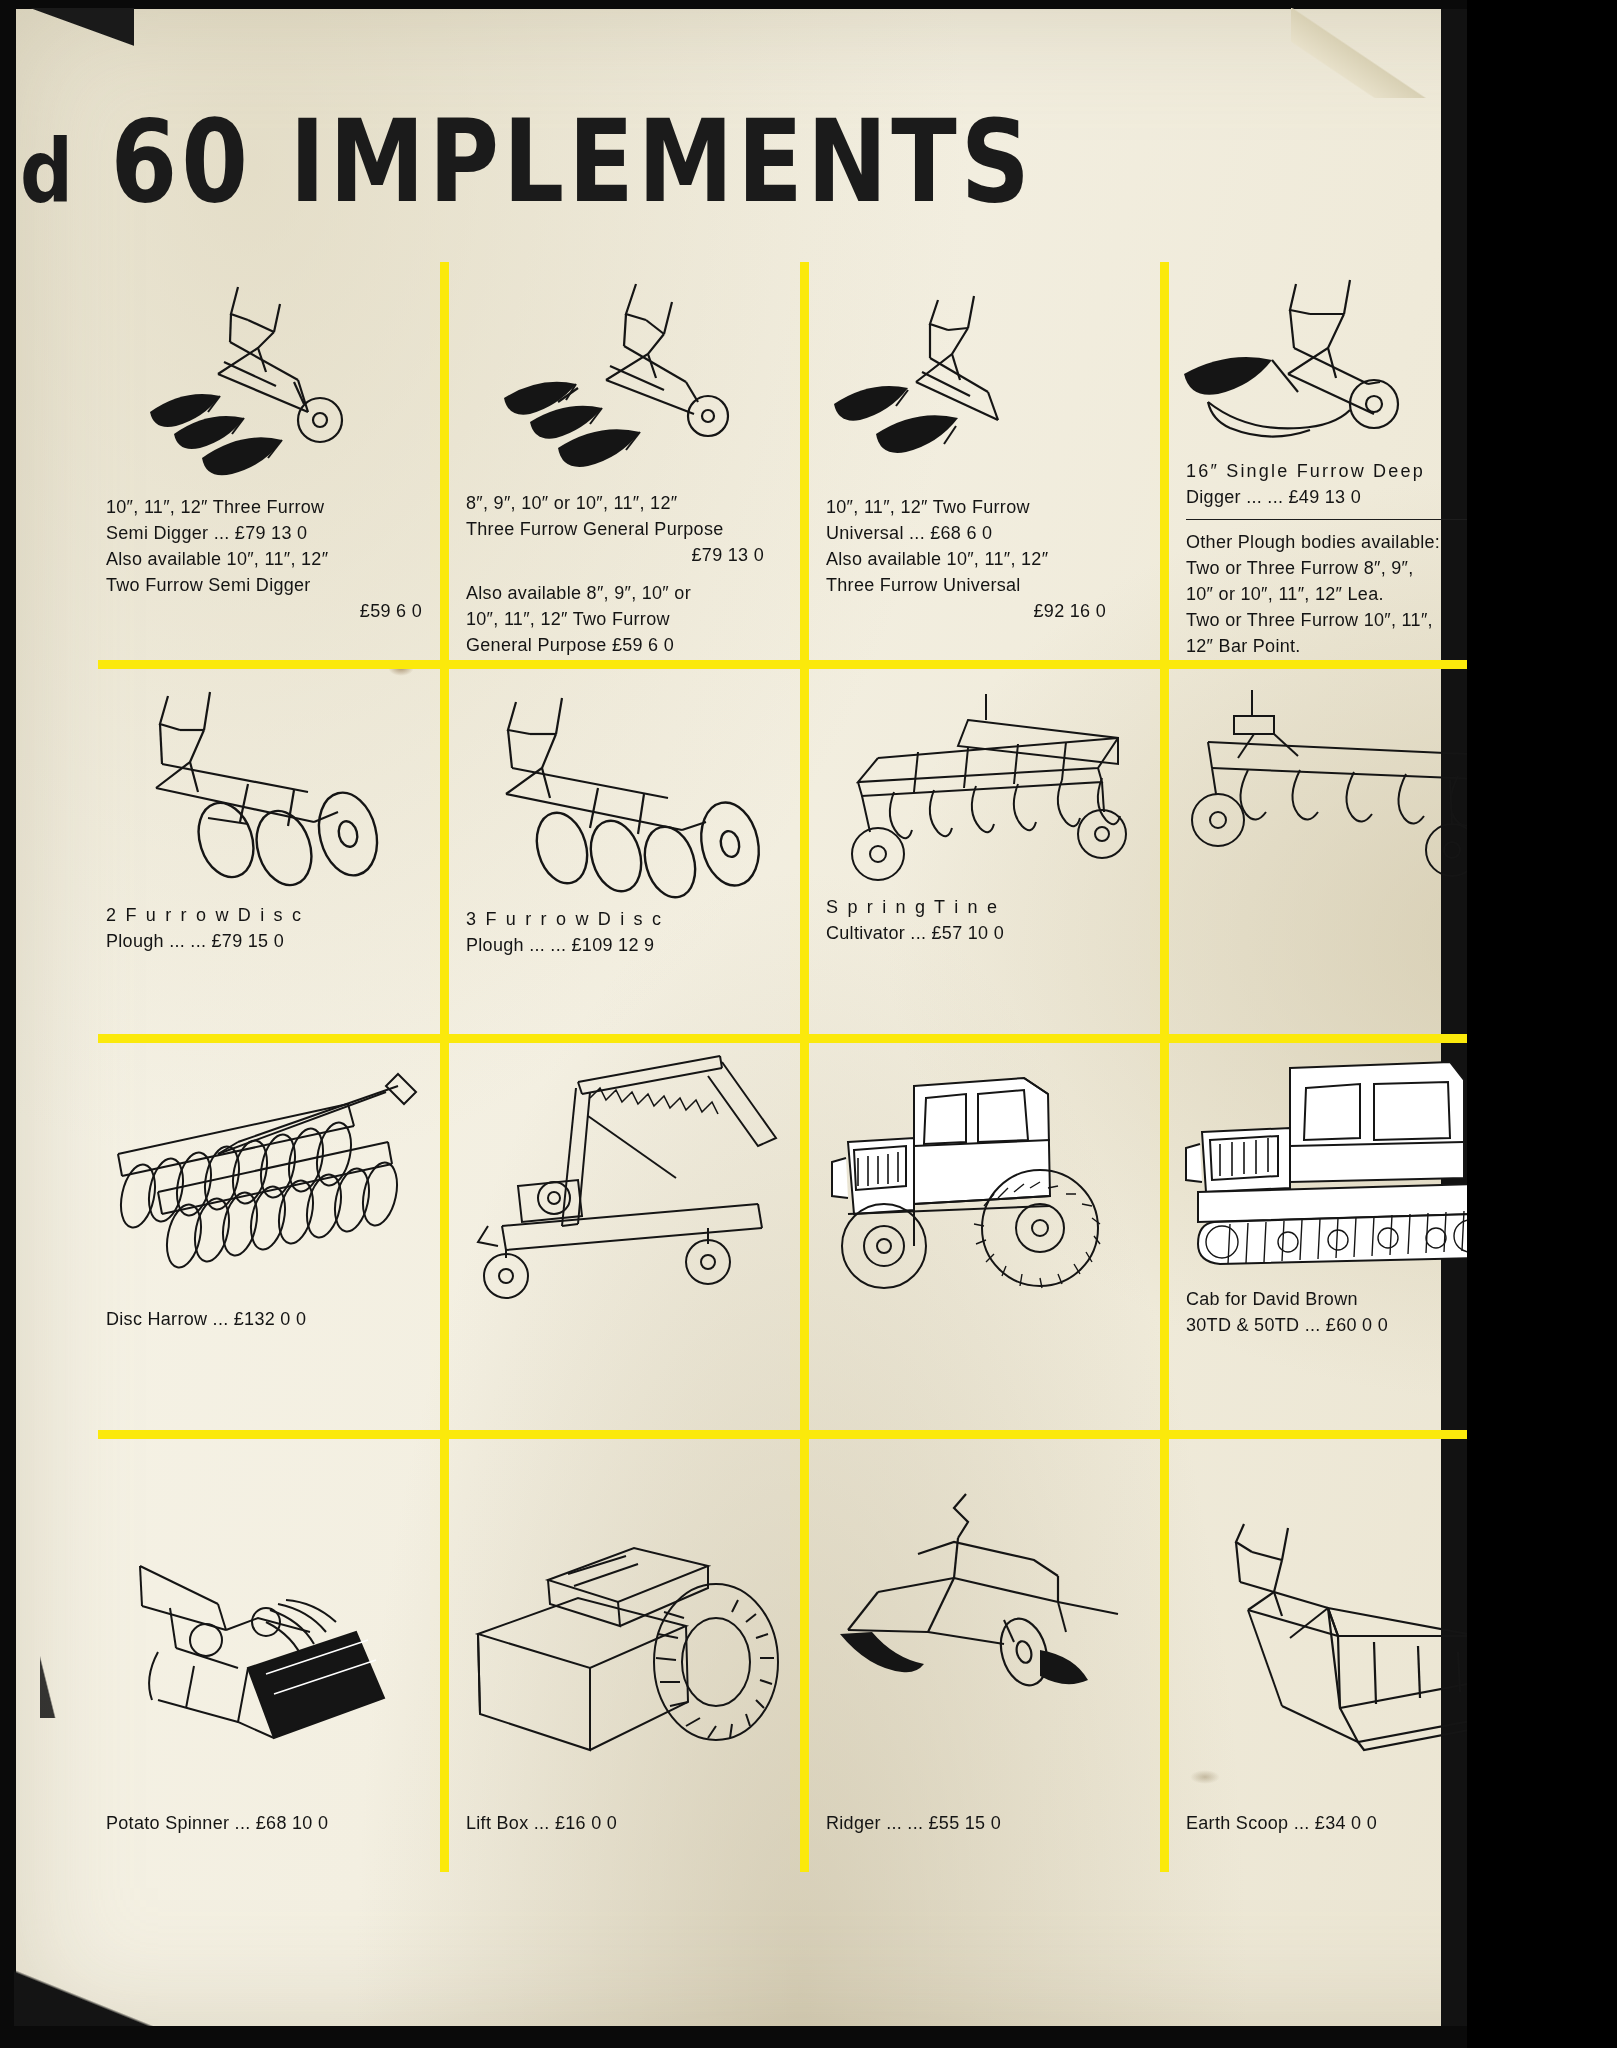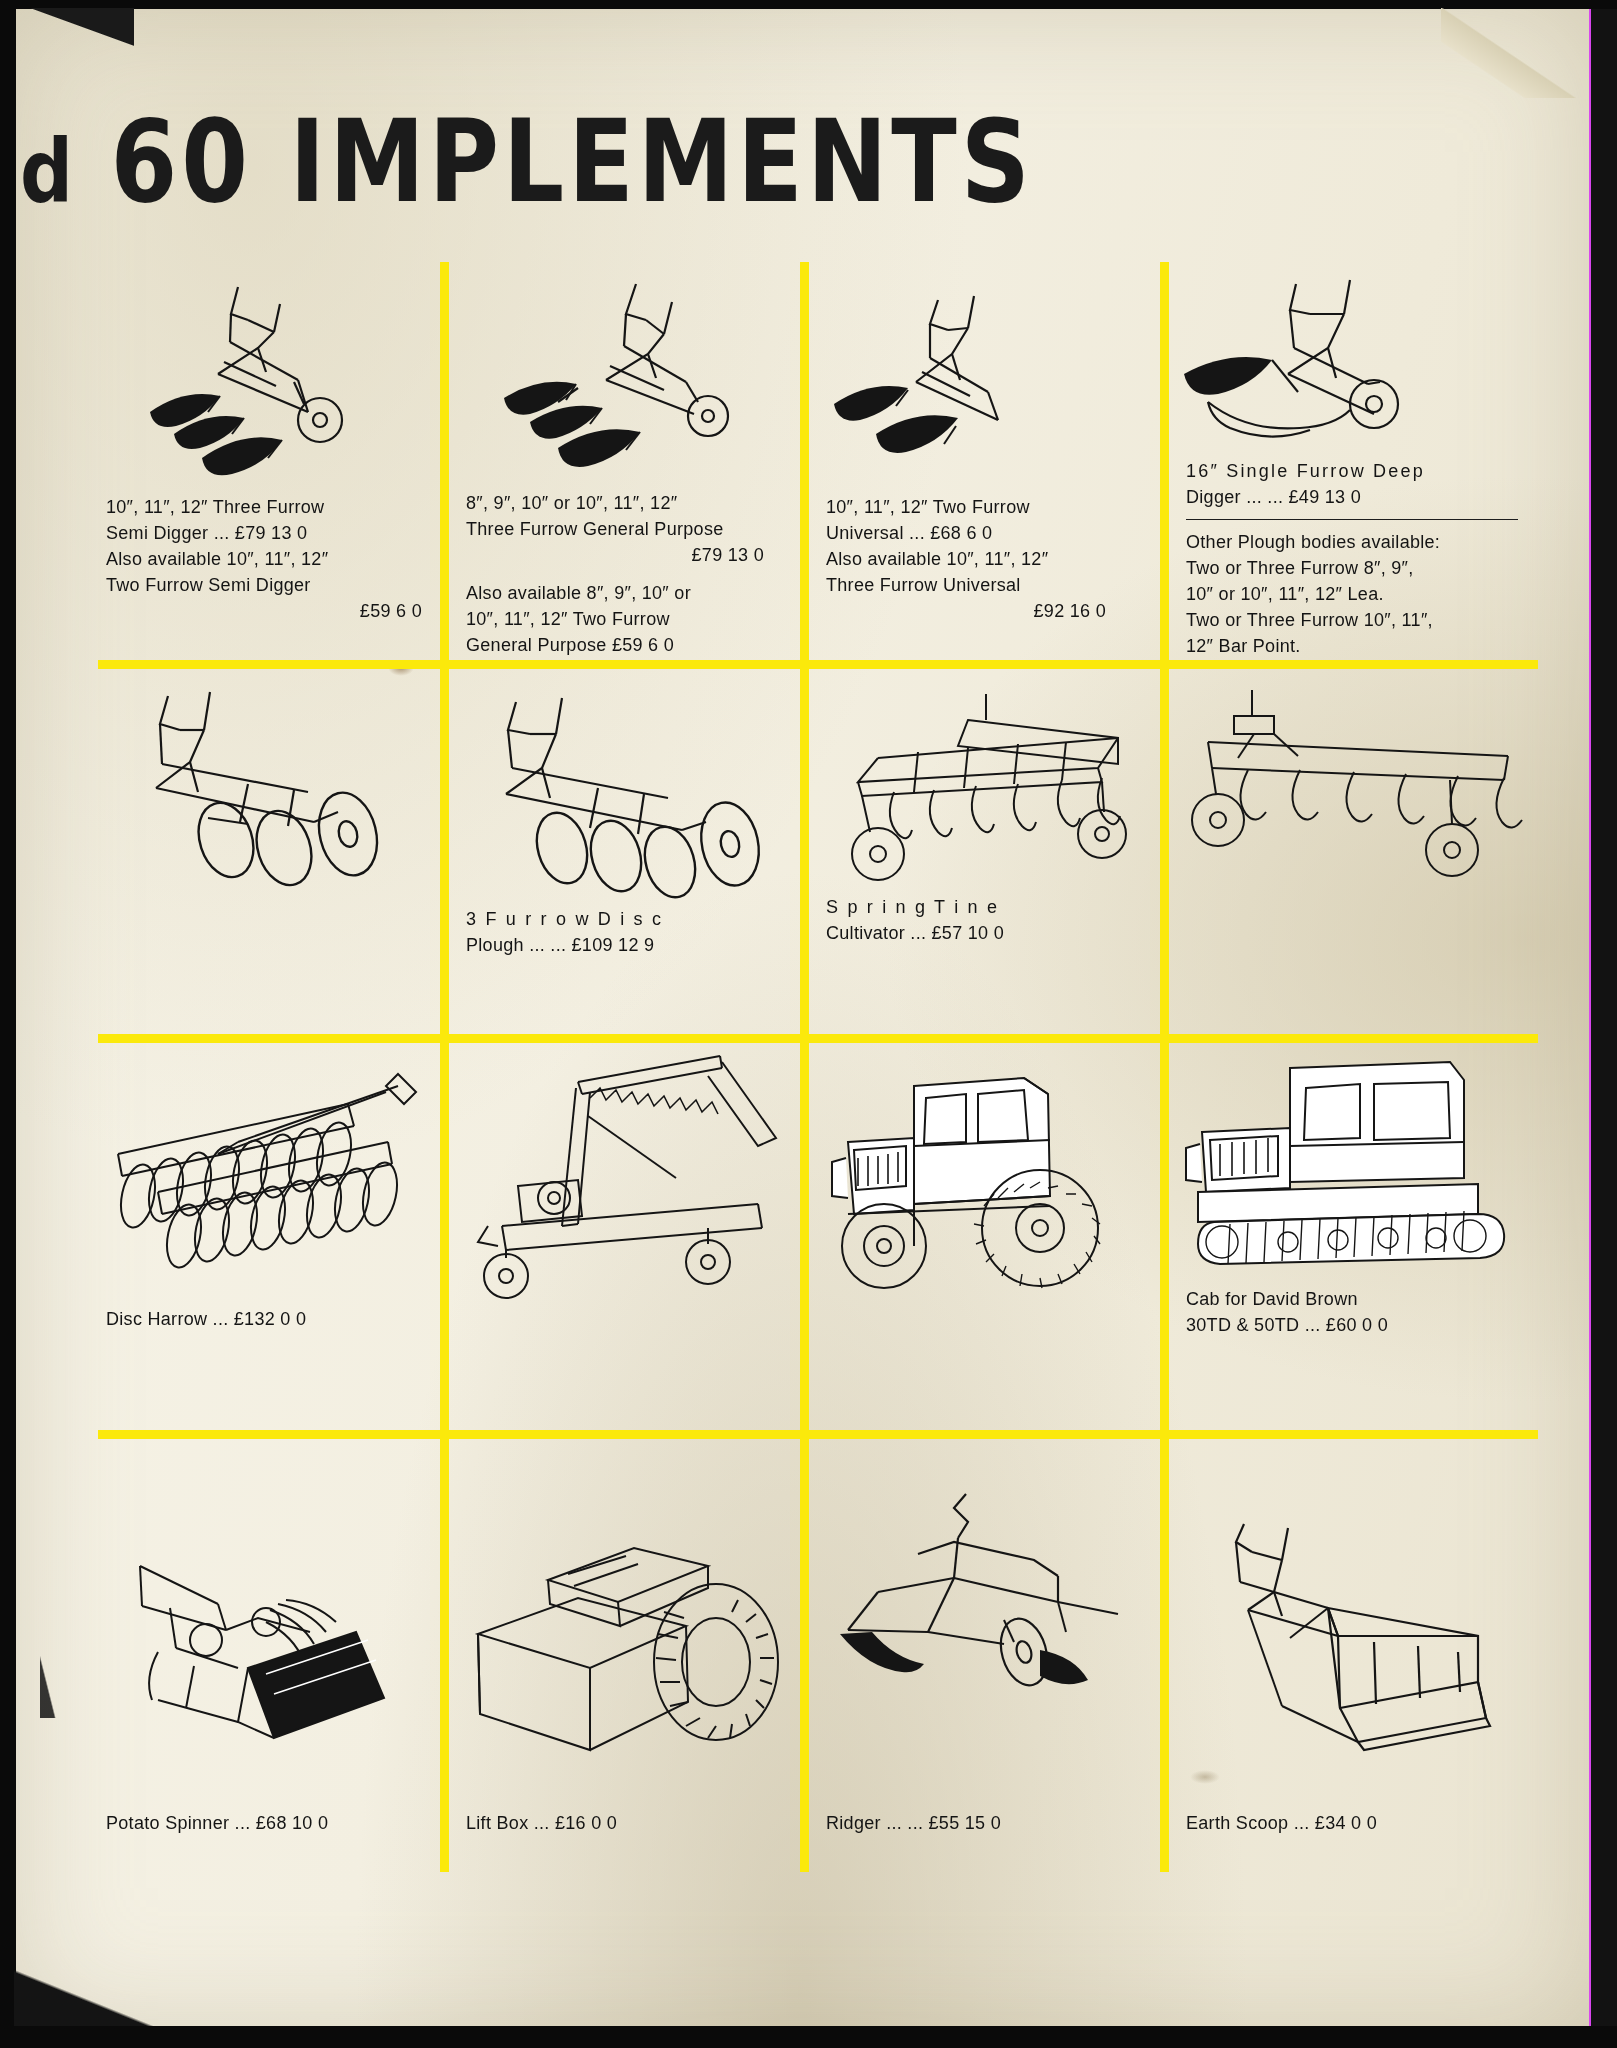--- a/index.html
+++ b/index.html
@@ -5,23 +5,23 @@
   html, body {
     margin: 0;
     padding: 0;
     background: #000;
   }
   body {
     font-family: "Liberation Sans", sans-serif;
   }
   #page {
     position: relative;
-    width: 1617px;
+    width: 1467px;
     height: 2048px;
-    background: #d946ef;
+    background: #ffffff;
     overflow: hidden;
   }
   
   #paper {
     position: absolute;
     left: 14px;
     top: 8px;
     width: 1575px;
     height: 2024px;
     background:
@@ -342,20 +342,24 @@
             <ellipse cx="128" cy="168" rx="26" ry="38" transform="rotate(-18 128 168)"></ellipse>
             <ellipse cx="186" cy="176" rx="26" ry="38" transform="rotate(-18 186 176)"></ellipse>
             <ellipse cx="250" cy="162" rx="28" ry="42" transform="rotate(-14 250 162)"></ellipse>
             <ellipse cx="250" cy="162" rx="9" ry="13" transform="rotate(-14 250 162)"></ellipse>
           </g>
           <g fill="none" stroke="#151515" stroke-width="2">
             <path d="M216 150 L240 140"></path>
             <path d="M110 146 L150 152"></path>
           </g>
         </svg>
+      </div>
+      <div class="caption" style="top:230px;">
+        <p class="sp">2  F u r r o w   D i s c</p>
+        <p>Plough   ...        ...   £79  15   0</p>
       </div>
     </div>
 
     <div class="cell" style="left:360px; top:410px; width:342px; height:362px;">
       <div class="art" style="height:244px;">
         <svg viewBox="0 0 342 244" xmlns="http://www.w3.org/2000/svg">
           <g fill="none" stroke="#151515" stroke-width="2.2">
             <path d="M58 30 L50 58 L72 62"></path>
             <path d="M50 58 L54 96"></path>
             <path d="M104 26 L98 62"></path>

